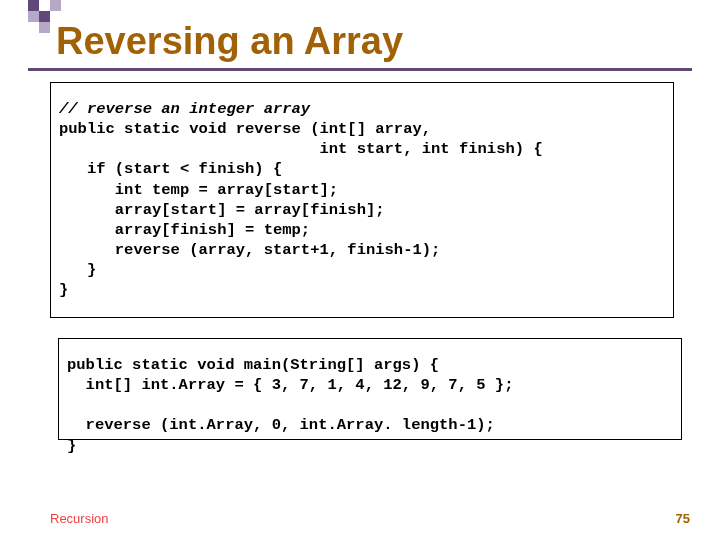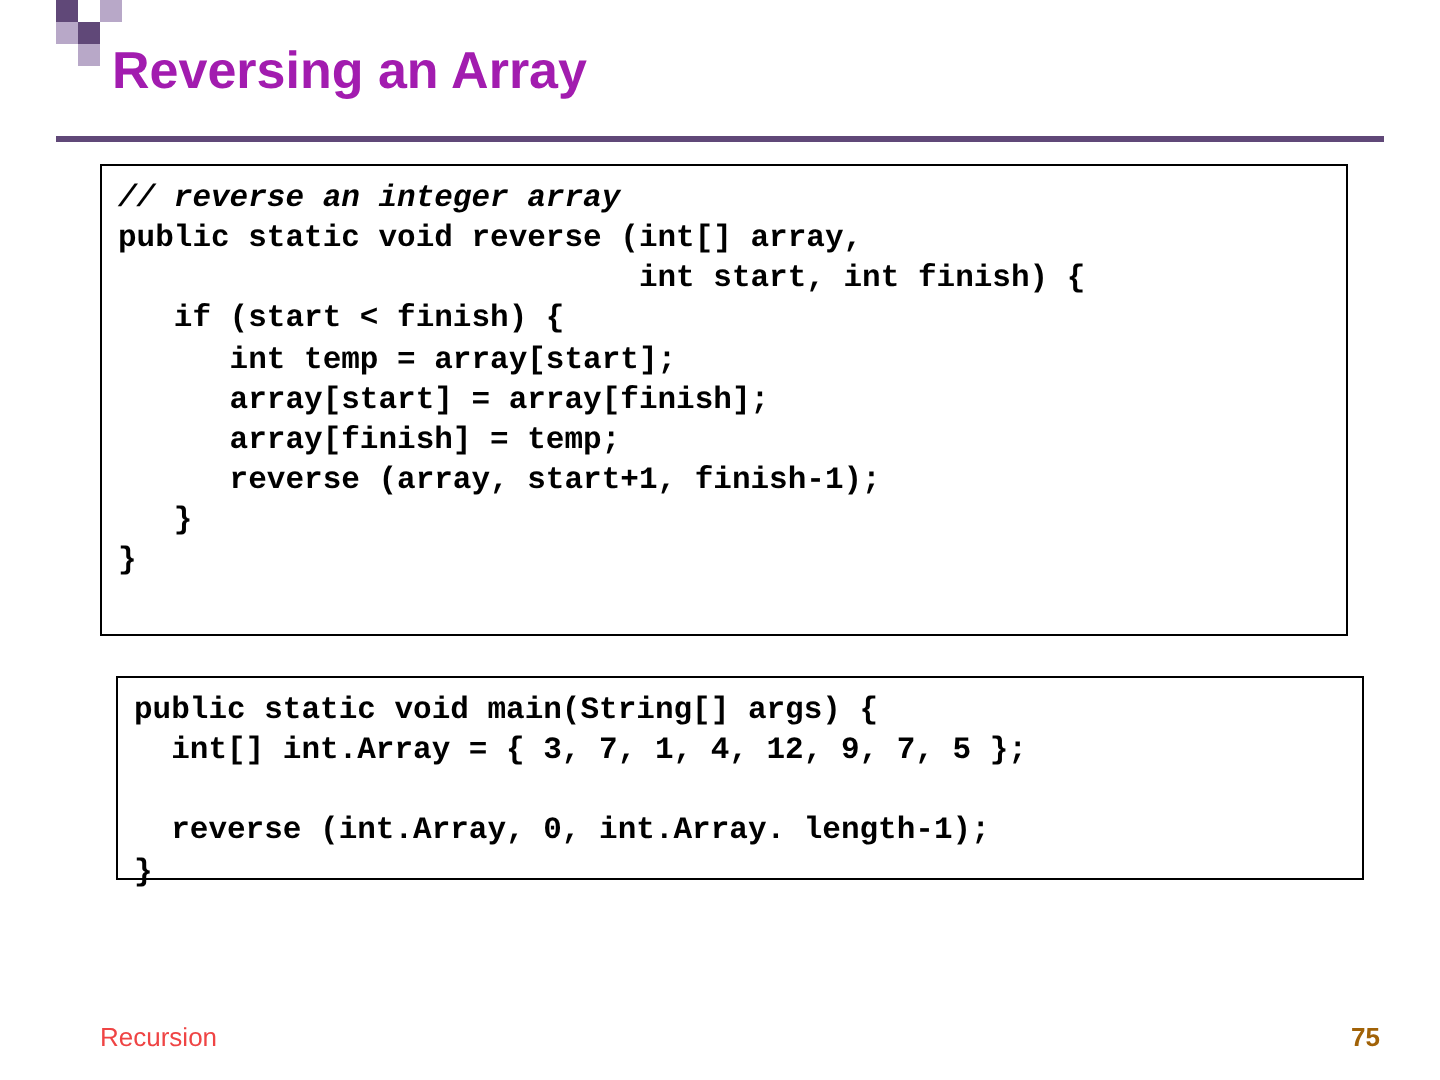--- a/index.html
+++ b/index.html
@@ -25,37 +25,37 @@
     width: 11px;
     height: 11px;
   }
   .dark { background: #604878; }
   .light { background: #b8a8c8; }
   .clear { background: transparent; }
   .title {
     position: absolute;
     top: 20px;
     left: 56px;
-    font-size: 26px;
+    font-size: 38px;
     font-weight: bold;
-    color: #a21caf;
+    color: #a16207;
   }
   .title-underline {
     position: absolute;
     top: 68px;
     left: 28px;
     width: 664px;
     height: 3px;
     background: #604878;
   }
   .code-box {
     position: absolute;
     border: 1px solid #000;
     background: #fff;
-    padding: 6px 8px;
+    padding: 16px 8px;
     font-family: "Courier New", Courier, monospace;
     font-size: 15.5px;
     font-weight: bold;
     line-height: 1.3;
     white-space: pre;
     color: #000;
   }
   .box1 {
     top: 82px;
     left: 50px;

